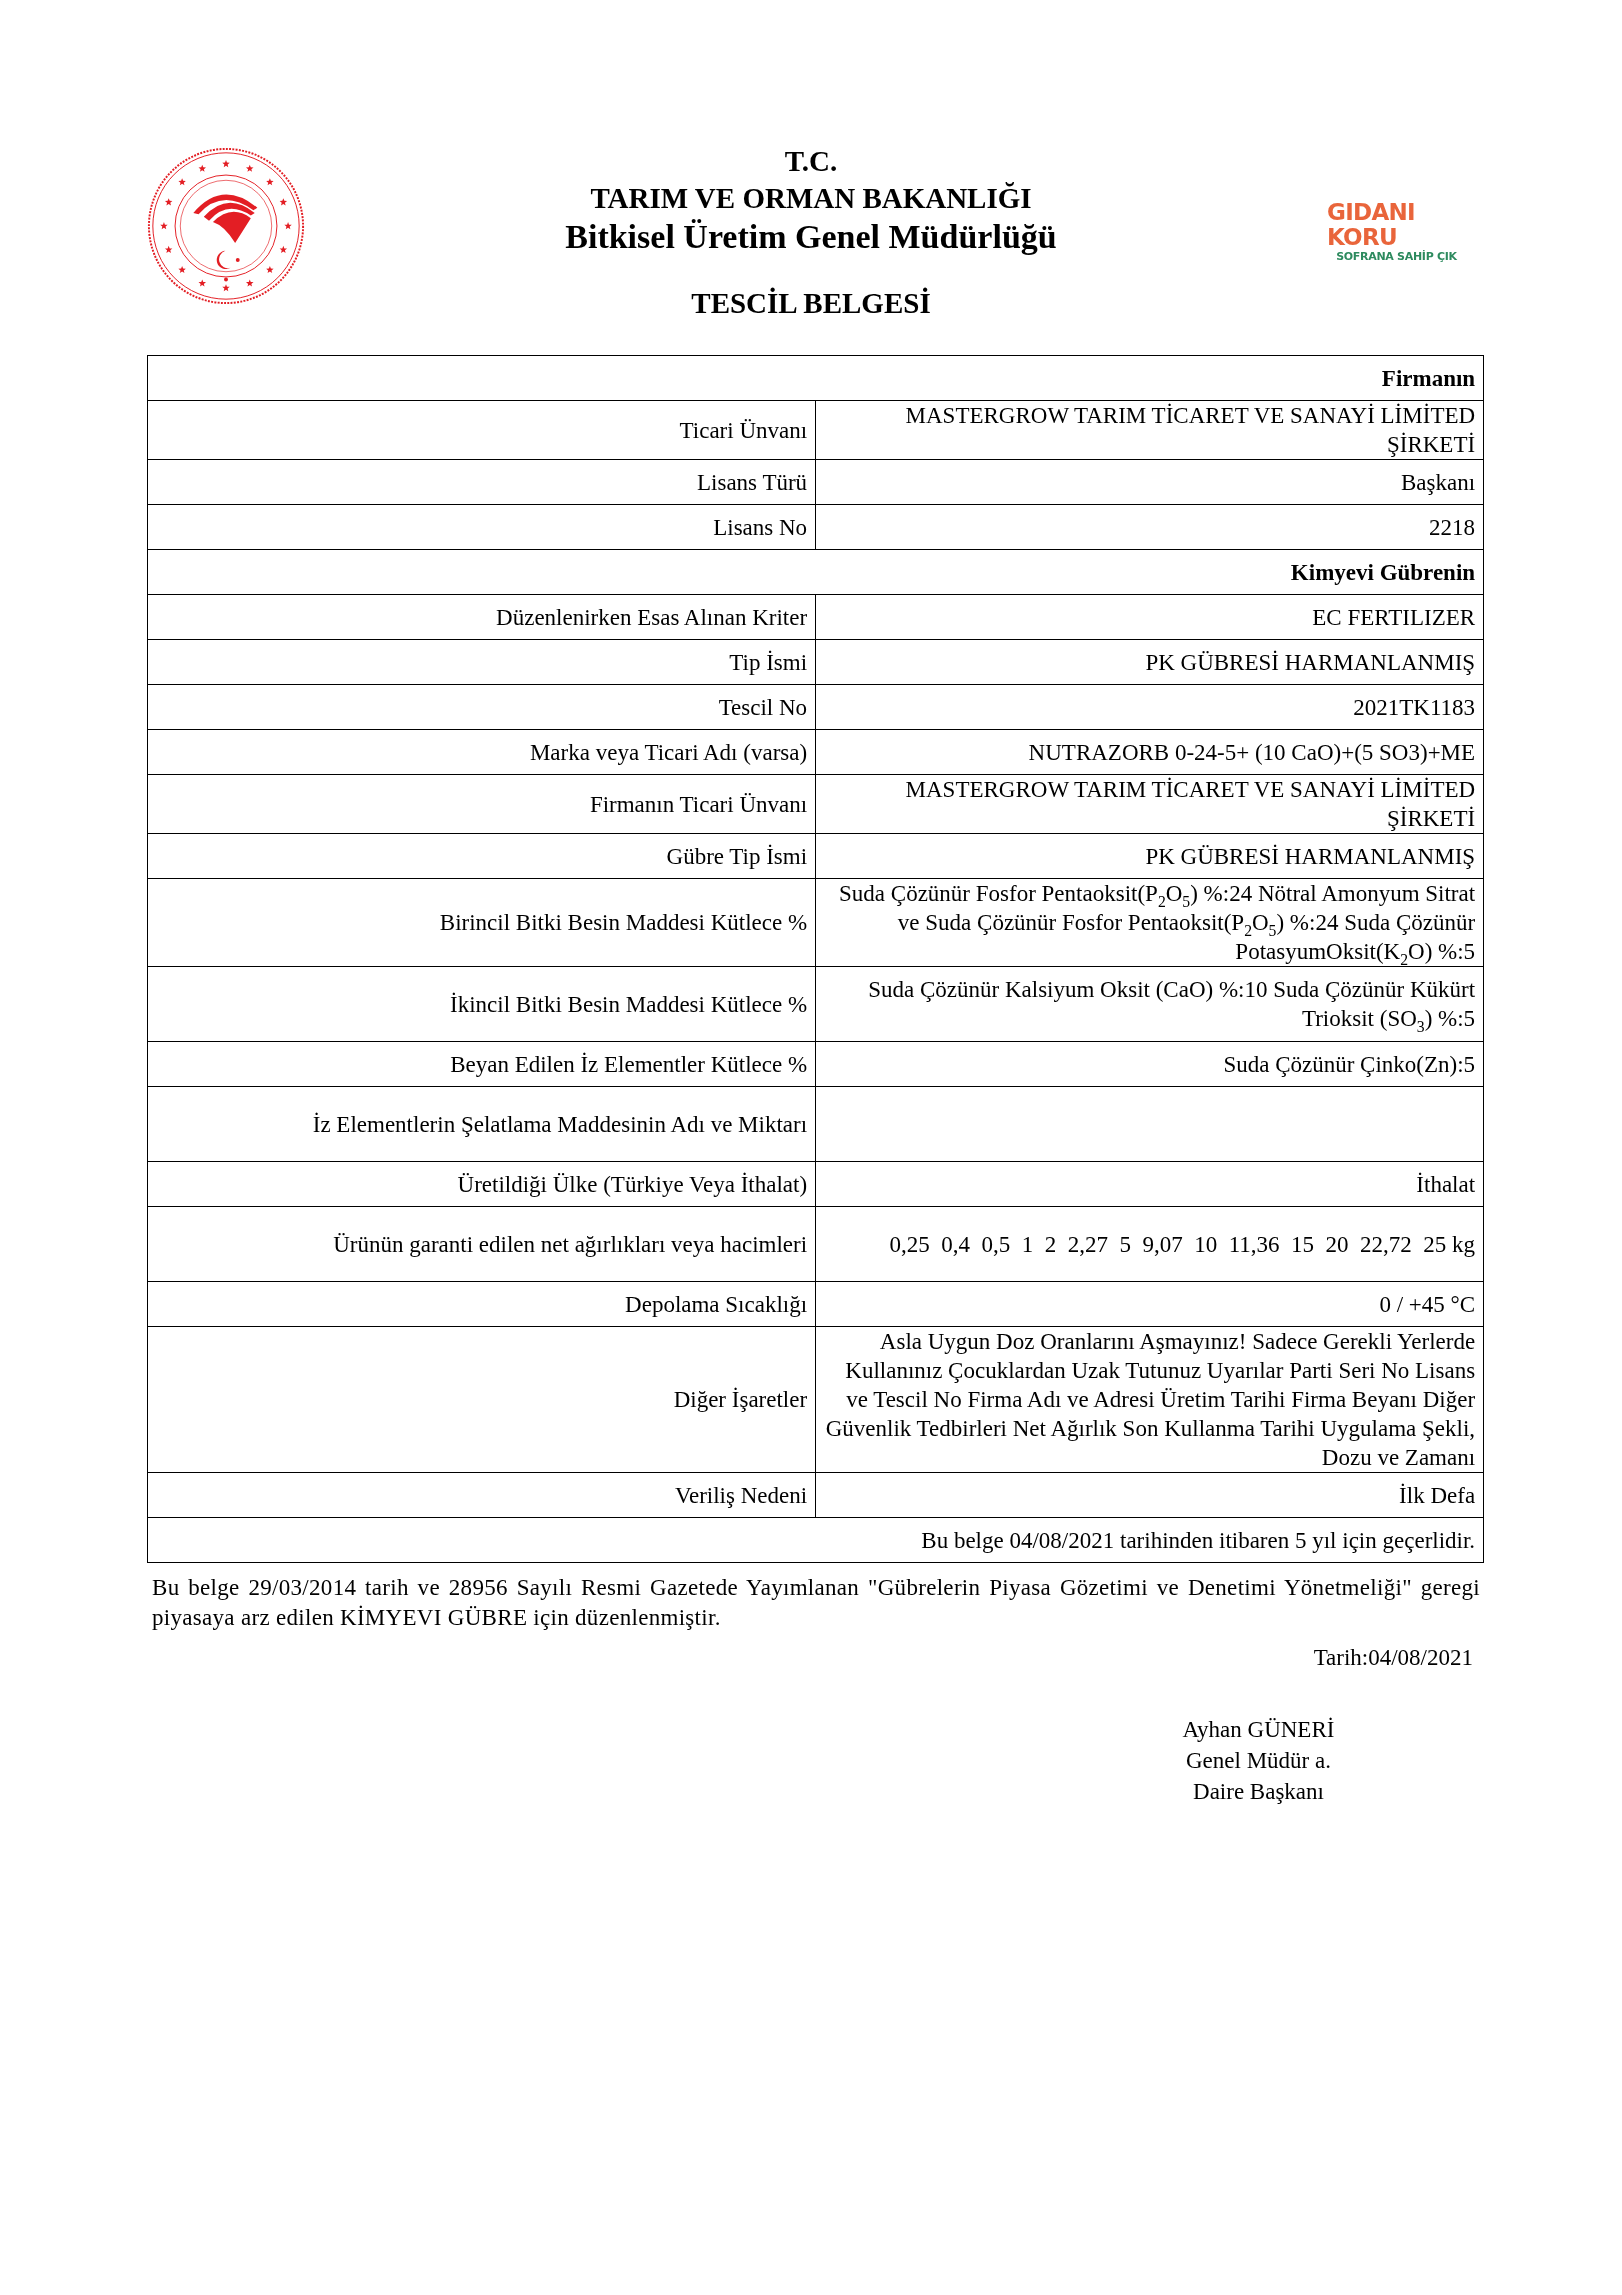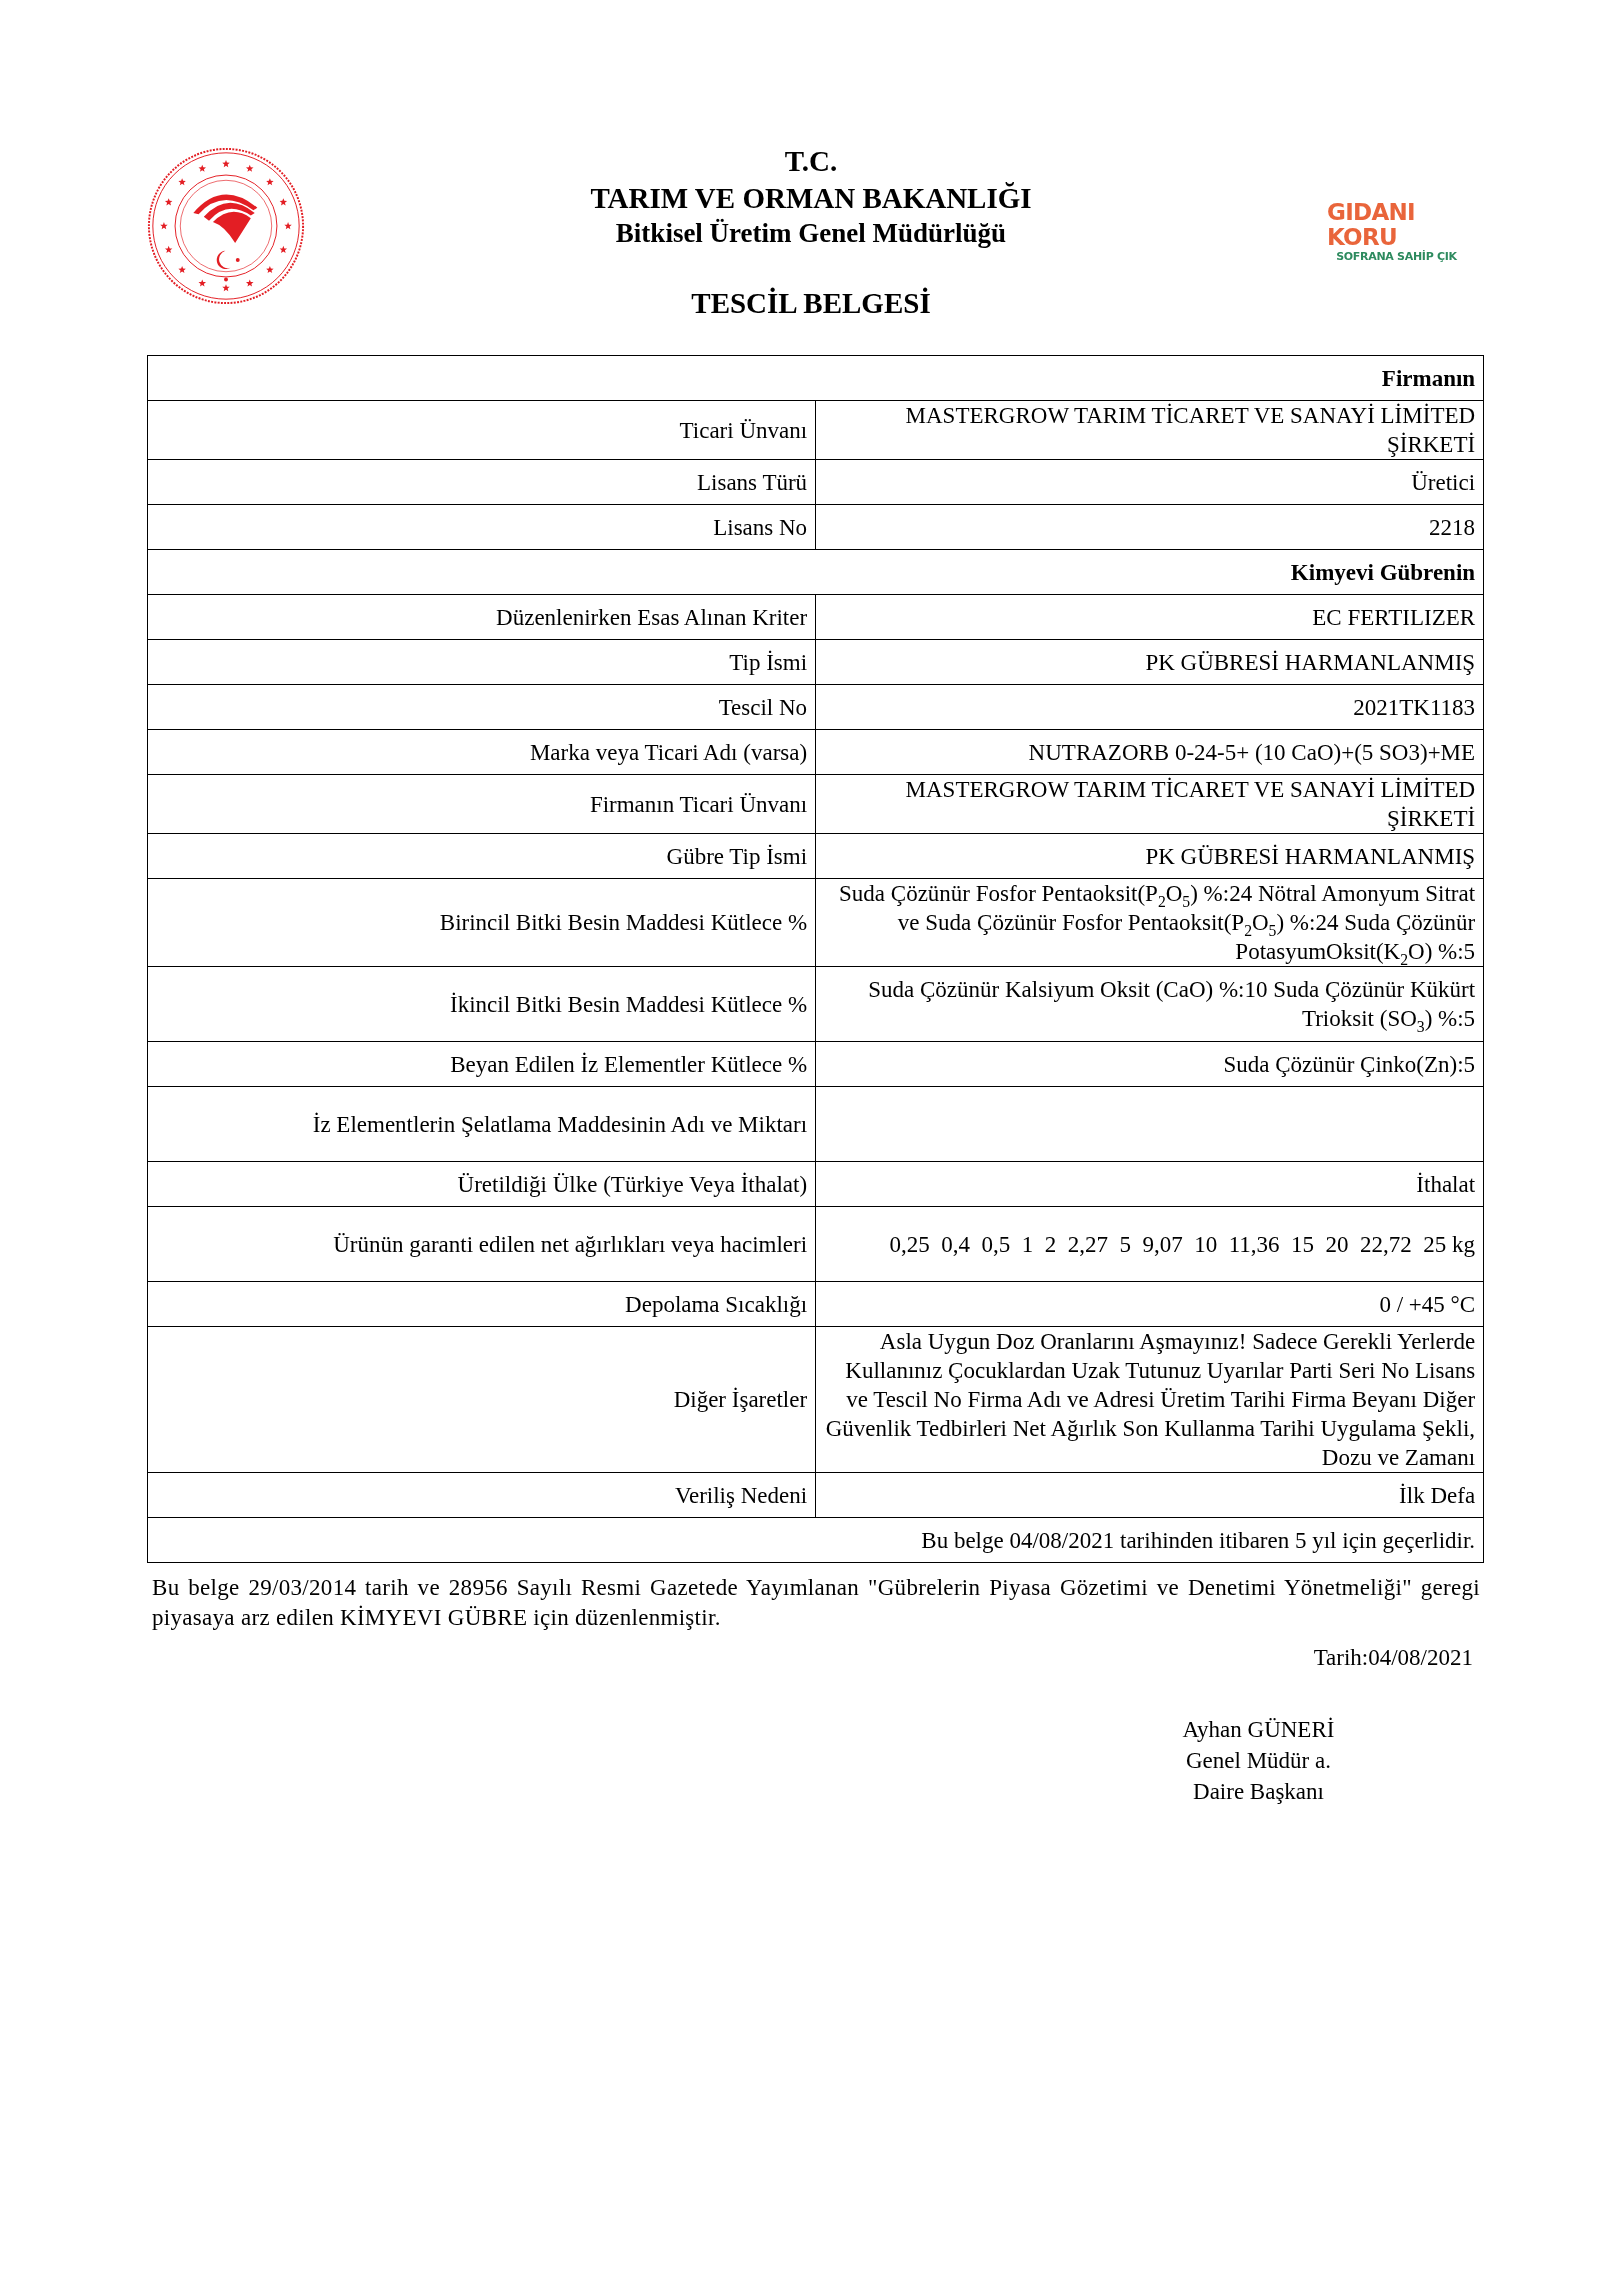--- a/index.html
+++ b/index.html
@@ -4,21 +4,21 @@
 <style>
   html, body { margin: 0; padding: 0; background: #ffffff; }
   body { width: 1622px; height: 2295px; position: relative; overflow: hidden;
          font-family: "Liberation Serif", serif; color: #000; }
   .abs { position: absolute; text-align: center; }
 
   
   .hdr { position: absolute; left: 0; width: 1622px; text-align: center; font-weight: bold; }
   #hdr-tc { top: 145px; font-size: 29px; }
   #hdr-min { top: 182px; font-size: 29px; }
-  #hdr-dir { top: 218px; font-size: 27px; }
+  #hdr-dir { top: 218px; font-size: 34px; }
   #hdr-doc { top: 287px; font-size: 29px; }
 
   
   #logo-left { left: 145px; top: 145px; width: 162px; height: 162px; }
   #logo-right { left: 1327px; top: 200px; width: 164px; height: 52px; text-align: left; }
   .gk-top { font-family: "DejaVu Sans", sans-serif; font-weight: bold; font-size: 23px; color: #e9653b; letter-spacing: -0.7px; line-height: 25px; }
   .gk-bot { font-family: "DejaVu Sans", sans-serif; font-weight: bold; font-size: 11px; color: #2d8a5e; margin-left: 9.2px; line-height: 14.4px; letter-spacing: -0.3px; }
 
   
   #cert-table { position: absolute; left: 147px; top: 355px; width: 1337px;
@@ -88,21 +88,21 @@
   <tbody>
       <tr>
     <td colspan="2" class="sec">Firmanın</td>
   </tr>
   <tr>
     <td class="k">Ticari Ünvanı</td>
     <td>MASTERGROW TARIM TİCARET VE SANAYİ LİMİTED ŞİRKETİ</td>
   </tr>
   <tr>
     <td class="k">Lisans Türü</td>
-    <td>Üretici</td>
+    <td>Başkanı</td>
   </tr>
   <tr>
     <td class="k">Lisans No</td>
     <td>2218</td>
   </tr>
   <tr>
     <td colspan="2" class="sec">Kimyevi Gübrenin</td>
   </tr>
   <tr>
     <td class="k">Düzenlenirken Esas Alınan Kriter</td>

